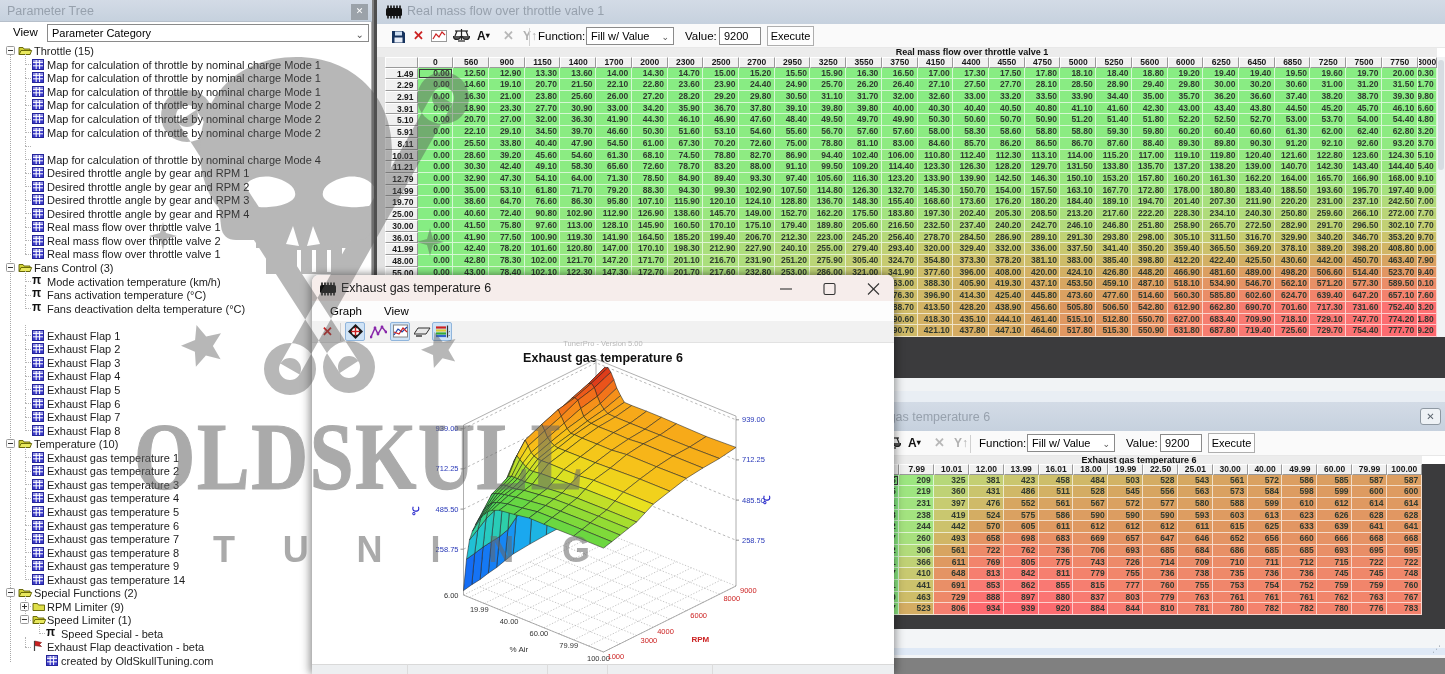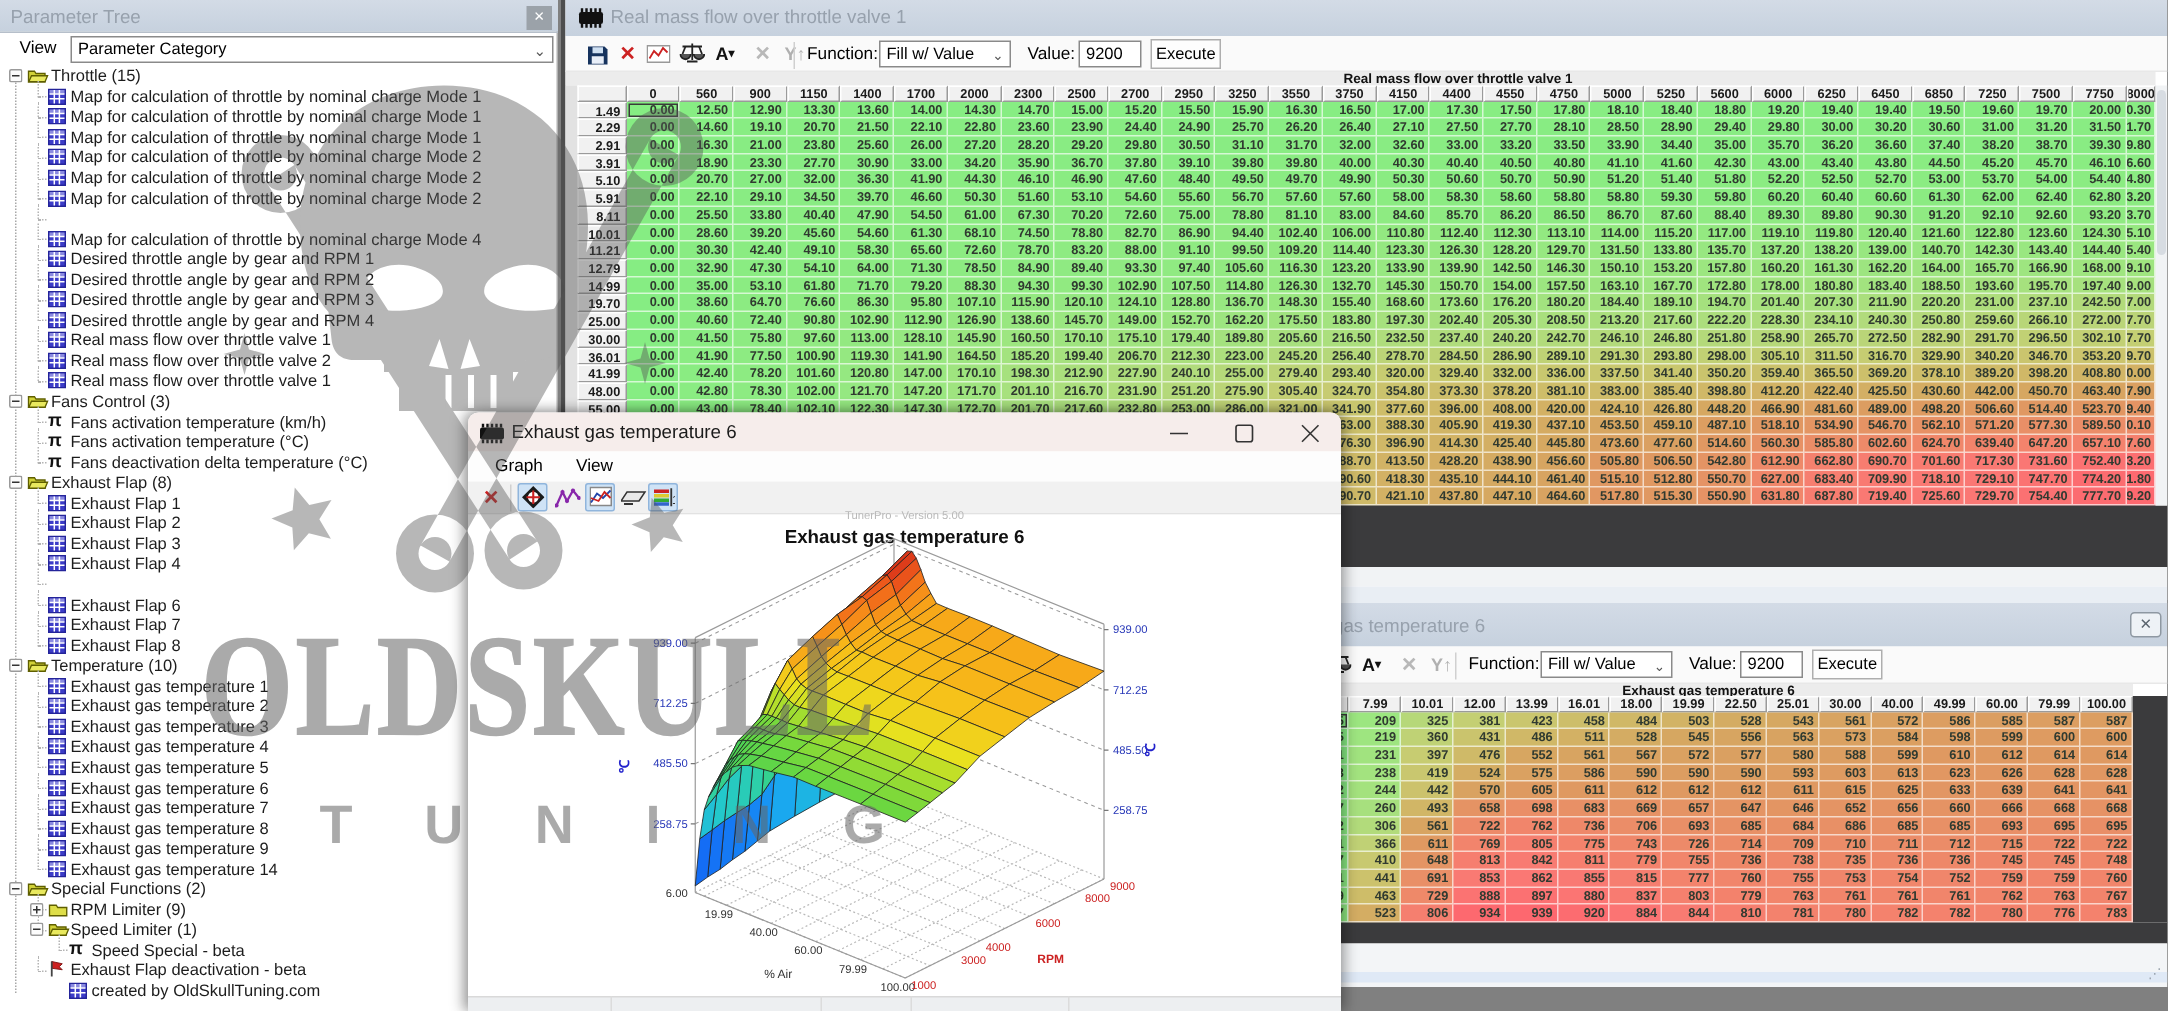--- a/index.html
+++ b/index.html
@@ -261,51 +261,38 @@
           </svg>
         </span>
         <span class="treetxt" style="position:absolute;left:28px;top:1px">Fans Control (3)</span>
       </div>
       <div class="abs" style="left:25px;top:271.0px;height:10.6px;border-left:1px dotted #b4b4b4"></div>
       <div class="abs" style="left:25px;top:281.1px;width:6px;border-top:1px dotted #b4b4b4"></div>
       <div class="abs" style="left:20px;top:274.6px;width:360px;height:13px">
         <span style="position:absolute;left:12px;top:0;width:16px;height:13px">
           <span style="position:absolute;left:0;top:-2px;font-size:12px;font-weight:bold;color:#111">π</span>
         </span>
-        <span class="treetxt" style="position:absolute;left:27px;top:1px">Fans activation temperature (km/h)</span>
+        <span class="treetxt" style="position:absolute;left:27px;top:1px">Mode activation temperature (km/h)</span>
       </div>
       <div class="abs" style="left:25px;top:284.6px;height:10.6px;border-left:1px dotted #b4b4b4"></div>
       <div class="abs" style="left:25px;top:294.6px;width:6px;border-top:1px dotted #b4b4b4"></div>
       <div class="abs" style="left:20px;top:288.1px;width:360px;height:13px">
         <span style="position:absolute;left:12px;top:0;width:16px;height:13px">
           <span style="position:absolute;left:0;top:-2px;font-size:12px;font-weight:bold;color:#111">π</span>
         </span>
         <span class="treetxt" style="position:absolute;left:27px;top:1px">Fans activation temperature (°C)</span>
       </div>
       <div class="abs" style="left:25px;top:298.1px;height:10.6px;border-left:1px dotted #b4b4b4"></div>
       <div class="abs" style="left:25px;top:308.1px;width:6px;border-top:1px dotted #b4b4b4"></div>
       <div class="abs" style="left:20px;top:301.6px;width:360px;height:13px">
         <span style="position:absolute;left:12px;top:0;width:16px;height:13px">
           <span style="position:absolute;left:0;top:-2px;font-size:12px;font-weight:bold;color:#111">π</span>
         </span>
         <span class="treetxt" style="position:absolute;left:27px;top:1px">Fans deactivation delta temperature (°C)</span>
       </div>
-      <div class="abs" style="left:6px;top:315.2px;width:360px;height:13px">
-        <svg width="9" height="9" style="position:absolute;left:0;top:2px">
-          <rect x="0.5" y="0.5" width="8" height="8" fill="#fcfcfc" stroke="#9a9a9a" rx="1"></rect>
-          <line x1="2" y1="4.5" x2="7" y2="4.5" stroke="#333"></line>
-        </svg>
-        <span style="position:absolute;left:12px;top:0;width:16px;height:13px">
-          <svg width="15" height="11" style="position:absolute;left:0;top:1px">
-            <path d="M1 2.5 L5 2.5 L6 4 L12 4 L12 9.5 L1 9.5 Z" fill="#d2d238" stroke="#5f5f00" stroke-width="0.9"></path>
-            <path d="M3 5.5 L13.7 5.5 L12 9.5 L1.2 9.5 Z" fill="#e9e95e" stroke="#5f5f00" stroke-width="0.9"></path>
-          </svg>
-        </span>
-        <span class="treetxt" style="position:absolute;left:28px;top:1px">Exhaust Flap (8)</span>
-      </div>
       <div class="abs" style="left:25px;top:325.2px;height:10.6px;border-left:1px dotted #b4b4b4"></div>
       <div class="abs" style="left:25px;top:335.2px;width:6px;border-top:1px dotted #b4b4b4"></div>
       <div class="abs" style="left:20px;top:328.8px;width:360px;height:13px">
         <span style="position:absolute;left:12px;top:0;width:16px;height:13px">
           <svg width="12" height="11" style="position:absolute;left:0;top:1px">
             <rect x="0.5" y="0.5" width="11" height="10" fill="#3c3cc8" stroke="#24249a"></rect>
             <rect x="1" y="1" width="10" height="2.4" fill="#8a8ae0"></rect>
             <line x1="1" y1="3.6" x2="11" y2="3.6" stroke="#fff"></line>
             <line x1="1" y1="6.8" x2="11" y2="6.8" stroke="#fff"></line>
             <line x1="4.2" y1="1" x2="4.2" y2="10" stroke="#fff"></line>
@@ -354,20 +341,33 @@
             <line x1="1" y1="3.6" x2="11" y2="3.6" stroke="#fff"></line>
             <line x1="1" y1="6.8" x2="11" y2="6.8" stroke="#fff"></line>
             <line x1="4.2" y1="1" x2="4.2" y2="10" stroke="#fff"></line>
             <line x1="7.6" y1="1" x2="7.6" y2="10" stroke="#fff"></line>
           </svg>
         </span>
         <span class="treetxt" style="position:absolute;left:27px;top:1px">Exhaust Flap 4</span>
       </div>
       <div class="abs" style="left:25px;top:379.4px;height:10.6px;border-left:1px dotted #b4b4b4"></div>
       <div class="abs" style="left:25px;top:389.4px;width:6px;border-top:1px dotted #b4b4b4"></div>
+      <div class="abs" style="left:20px;top:382.9px;width:360px;height:13px">
+        <span style="position:absolute;left:12px;top:0;width:16px;height:13px">
+          <svg width="12" height="11" style="position:absolute;left:0;top:1px">
+            <rect x="0.5" y="0.5" width="11" height="10" fill="#3c3cc8" stroke="#24249a"></rect>
+            <rect x="1" y="1" width="10" height="2.4" fill="#8a8ae0"></rect>
+            <line x1="1" y1="3.6" x2="11" y2="3.6" stroke="#fff"></line>
+            <line x1="1" y1="6.8" x2="11" y2="6.8" stroke="#fff"></line>
+            <line x1="4.2" y1="1" x2="4.2" y2="10" stroke="#fff"></line>
+            <line x1="7.6" y1="1" x2="7.6" y2="10" stroke="#fff"></line>
+          </svg>
+        </span>
+        <span class="treetxt" style="position:absolute;left:27px;top:1px">Exhaust Flap 5</span>
+      </div>
       <div class="abs" style="left:25px;top:392.9px;height:10.6px;border-left:1px dotted #b4b4b4"></div>
       <div class="abs" style="left:25px;top:403.0px;width:6px;border-top:1px dotted #b4b4b4"></div>
       <div class="abs" style="left:20px;top:396.5px;width:360px;height:13px">
         <span style="position:absolute;left:12px;top:0;width:16px;height:13px">
           <svg width="12" height="11" style="position:absolute;left:0;top:1px">
             <rect x="0.5" y="0.5" width="11" height="10" fill="#3c3cc8" stroke="#24249a"></rect>
             <rect x="1" y="1" width="10" height="2.4" fill="#8a8ae0"></rect>
             <line x1="1" y1="3.6" x2="11" y2="3.6" stroke="#fff"></line>
             <line x1="1" y1="6.8" x2="11" y2="6.8" stroke="#fff"></line>
             <line x1="4.2" y1="1" x2="4.2" y2="10" stroke="#fff"></line>

